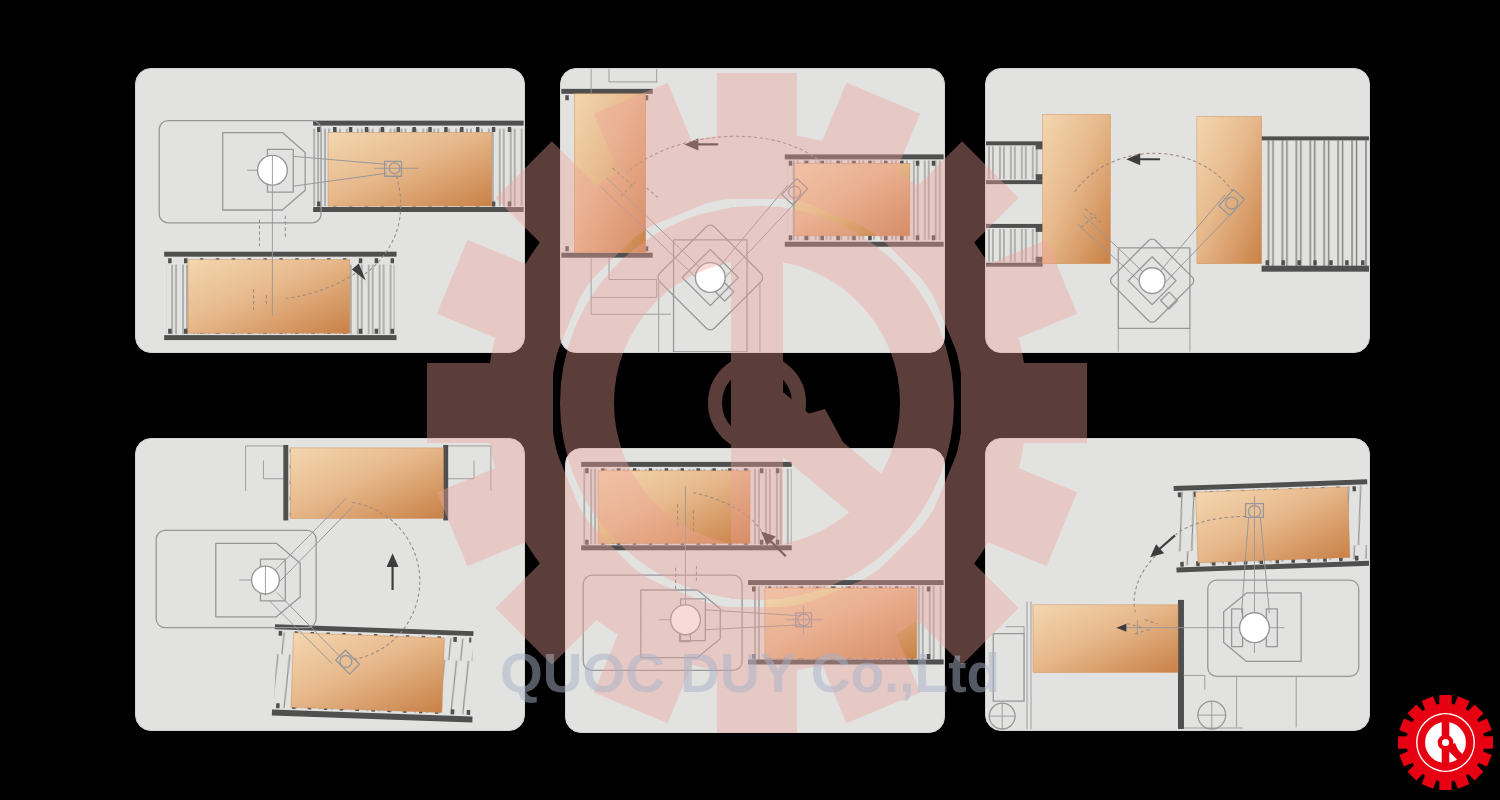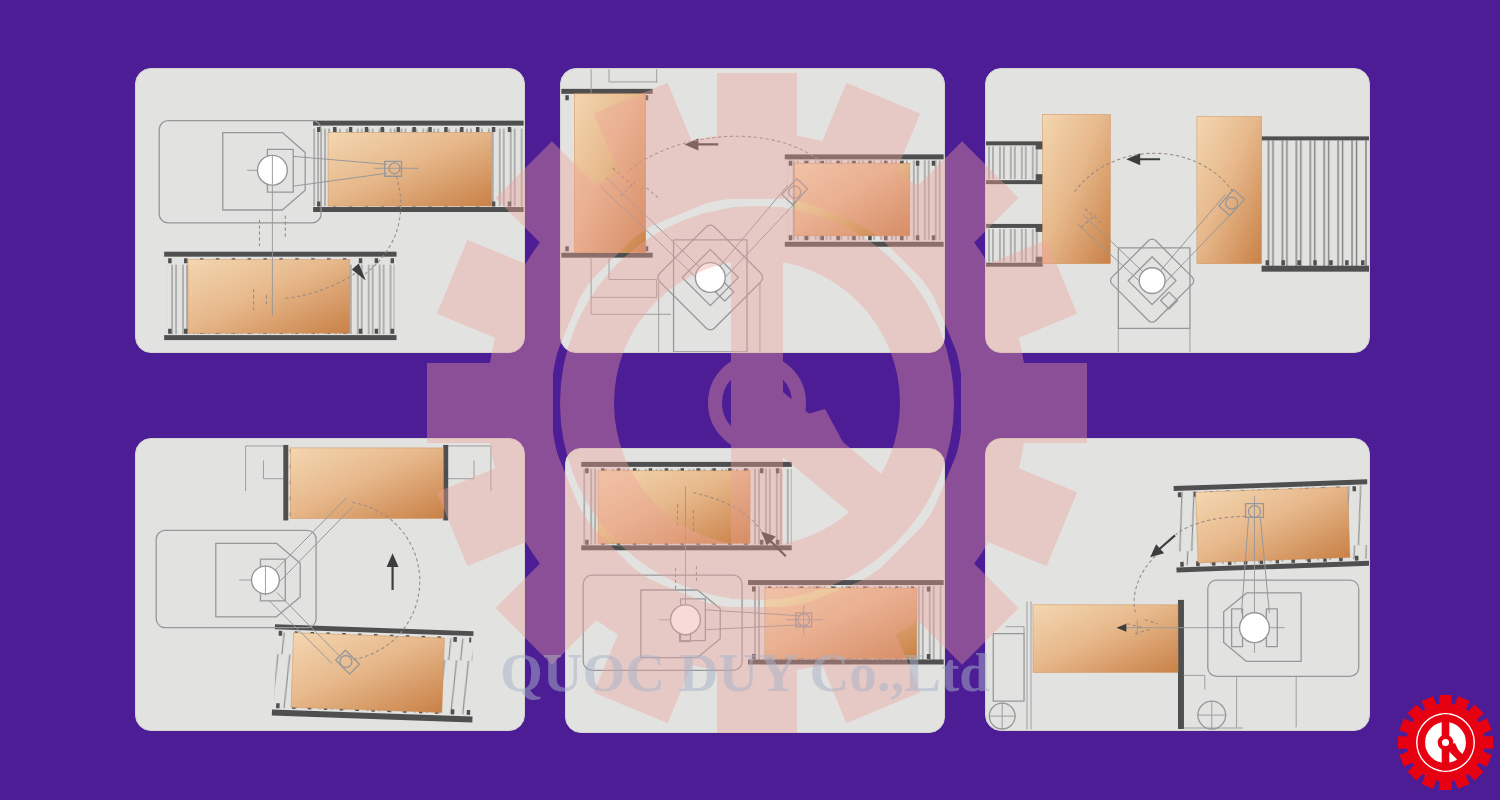--- a/index.html
+++ b/index.html
@@ -1,17 +1,17 @@
 <!DOCTYPE html>
 <html style="--panel-bg: #e2e2e0; --panel-border: #d3d3d1; --outline: #97979a; --rail-dark: #4f4f4f; --ghost: #9b8c83; --arrow: #3d3d3d; --board-light: #f3d6b0; --board-mid: #e7b98c; --board-dark: #c98147; --watermark-pink: #efa29a; --watermark-text: #a9b2c7; --logo-red: #e60012;"><head>
 <meta charset="utf-8">
 <style>
   html,body{margin:0;padding:0;background:#fff;}
-  .canvas{position:relative;width:1500px;height:800px;background:#4c1d95;overflow:hidden;
-          font-family:Liberation Serif, serif;}
+  .canvas{position:relative;width:1500px;height:800px;background:#000000;overflow:hidden;
+          font-family:Liberation Sans, sans-serif;}
   .panel{position:absolute;background:var(--panel-bg,#e2e2e0);
          border:1px solid var(--panel-border,#d3d3d1);border-radius:16px;box-sizing:border-box;
          overflow:hidden;z-index:1;}
   .p1{left:135px;top:68px;width:390px;height:285px}
   .p2{left:560px;top:68px;width:385px;height:285px}
   .p3{left:985px;top:68px;width:385px;height:285px}
   .p4{left:135px;top:438px;width:390px;height:293px}
   .p5{left:565px;top:448px;width:380px;height:285px}
   .p6{left:985px;top:438px;width:385px;height:293px}
   .panel svg{display:block;width:100%;height:100%}

